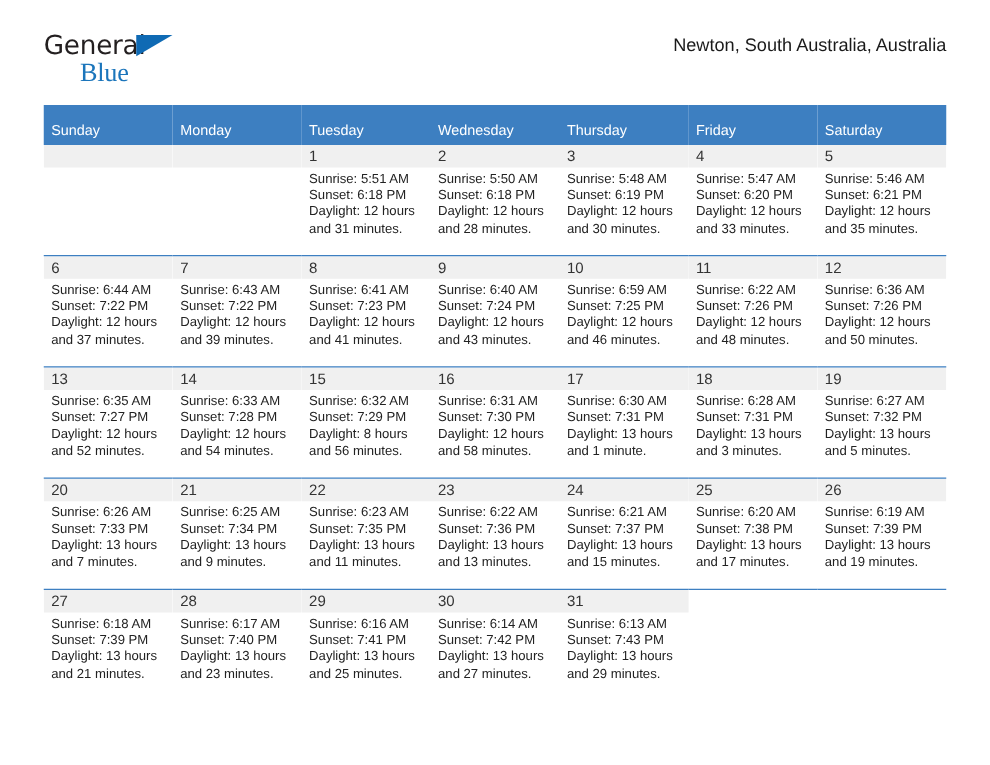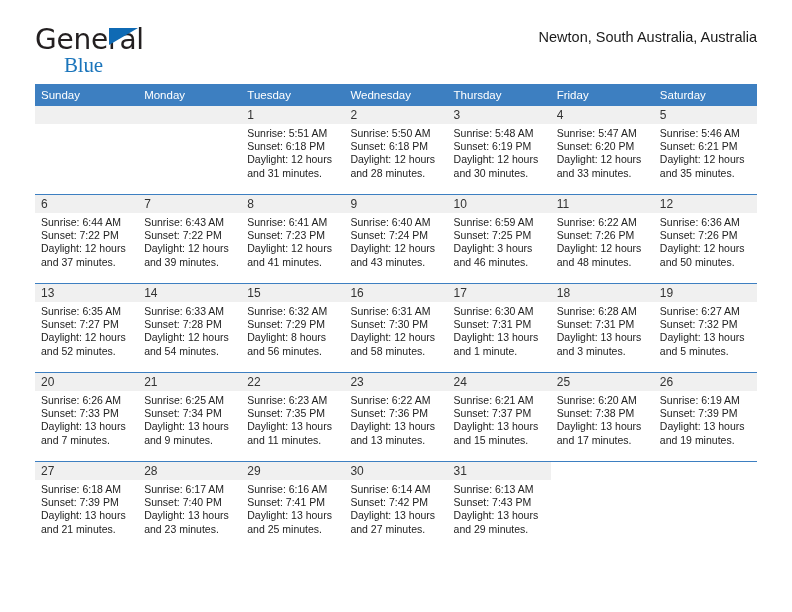--- a/index.html
+++ b/index.html
@@ -34,21 +34,21 @@
     left: 0;
     top: 26px;
     width: 130px;
     height: 46px;
     line-height: 1;
     user-select: none;
   }
   .brand-top {
     position: relative;
     display: block;
-    font-size: 28px;
+    font-size: 21px;
     letter-spacing: -0.2px;
     color: #231f20;
     font-family: "DejaVu Sans", sans-serif;
   }
   .brand-tri {
     position: absolute;
     left: 74px;
     top: 2px;
     width: 0;
     height: 0;
@@ -87,21 +87,21 @@
     border-collapse: collapse;
     table-layout: fixed;
     margin-top: 14px;
   }
   .calendar th {
     background: #3d7fc1;
     color: #ffffff;
     font-weight: normal;
     font-size: 11.5px;
     text-align: left;
-    padding: 5px 0 5px 6px;
+    padding: 15px 0 5px 6px;
     height: 20px;
     box-sizing: border-box;
     border: none;
   }
   .calendar td {
     vertical-align: top;
     padding: 0;
     height: 88px;
     border-top: 1px solid #3d7fc1;
     background: #ffffff;
@@ -250,21 +250,21 @@
               <div>Sunrise: 6:40 AM</div>
               <div>Sunset: 7:24 PM</div>
               <div class="daylight">Daylight: 12 hours and 43 minutes.</div>
             </div>
           </td>
           <td>
             <span class="daynum">10</span>
             <div class="cell-body">
               <div>Sunrise: 6:59 AM</div>
               <div>Sunset: 7:25 PM</div>
-              <div class="daylight">Daylight: 3 hours and 46 minutes.</div>
+              <div class="daylight">Daylight: 12 hours and 46 minutes.</div>
             </div>
           </td>
           <td>
             <span class="daynum">11</span>
             <div class="cell-body">
               <div>Sunrise: 6:22 AM</div>
               <div>Sunset: 7:26 PM</div>
               <div class="daylight">Daylight: 12 hours and 48 minutes.</div>
             </div>
           </td>

